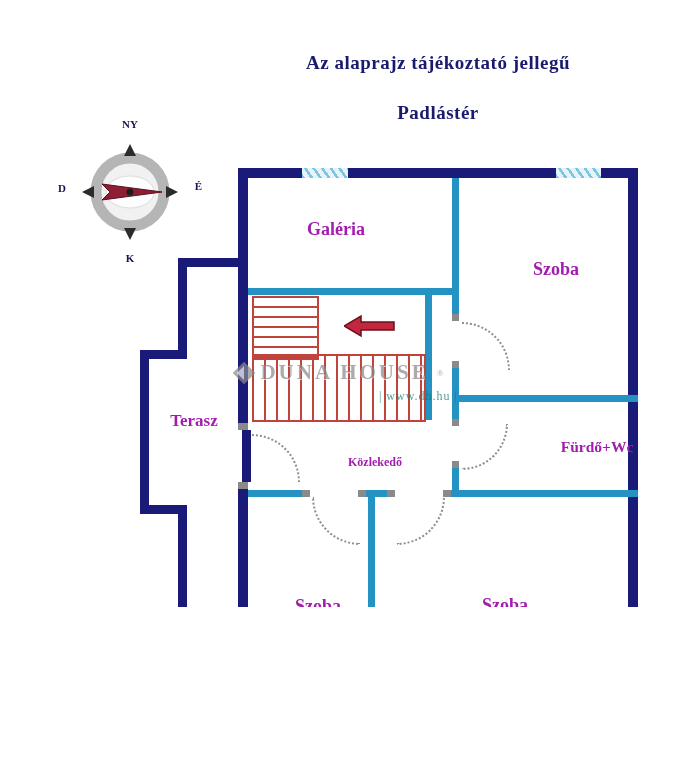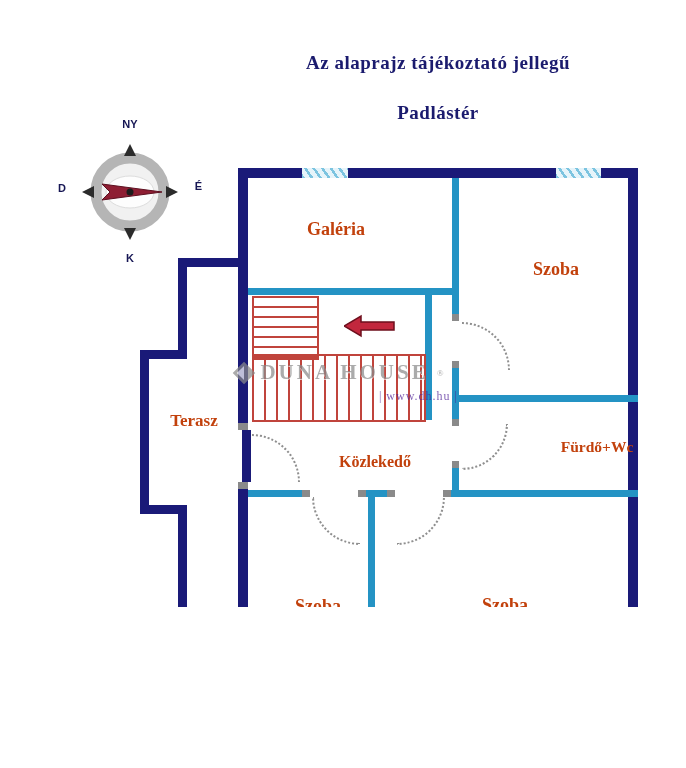--- a/index.html
+++ b/index.html
@@ -19,33 +19,33 @@
   .arc-se { border-left:none;  border-top:none;    border-radius:0 0 100% 0; }
   .arc-sw { border-right:none; border-top:none;    border-radius:0 0 0 100%; }
   
   .stair { position:absolute; border:2px solid #c0443c; z-index:1; }
   .stair-up  { background:repeating-linear-gradient(to bottom, transparent 0 8px,  #c0443c 8px 10px); }
   .stair-low { background:repeating-linear-gradient(to right,  transparent 0 10px, #c0443c 10px 12px); }
   
   .title { position:absolute; left:228px; width:420px; text-align:center;
            font-weight:bold; font-size:19px; color:#1b1b6e; letter-spacing:.5px; z-index:4; }
   .rlabel{ position:absolute; transform:translate(-50%,-50%); font-weight:bold;
-           color:#c2410c; white-space:nowrap; z-index:4; }
+           color:#a21caf; white-space:nowrap; z-index:4; }
   
   #compass { position:absolute; left:58px; top:120px; width:144px; height:148px; z-index:2; }
-  #compass .clabel { position:absolute; font-family:Liberation Sans, sans-serif;
+  #compass .clabel { position:absolute; font-family:Liberation Serif, serif;
                      font-weight:bold; font-size:11px; color:#161654; }
   
   #watermark { position:absolute; left:222px; top:360px; width:236px; z-index:3;
                opacity:.72; text-align:right; color:#8b8b8b; }
   #watermark .brandrow { display:flex; align-items:center; justify-content:center; gap:8px; }
   #watermark .brand { font-size:21px; font-weight:bold; letter-spacing:3px;
                       text-shadow:0 1px 0 #ffffff; }
   #watermark .reg   { font-size:9px; vertical-align:super; }
-  #watermark .url   { font-size:12px; letter-spacing:1px; margin-top:4px; color:#4c1d95; }
+  #watermark .url   { font-size:12px; letter-spacing:1px; margin-top:4px; color:#0f766e; }
   .dh-diamond { width:16px; height:16px; background:#8b8b8b; transform:rotate(45deg);
                 position:relative; flex:0 0 auto; }
   .dh-diamond::after { content:""; position:absolute; left:3px; top:3px;
                        border-left:10px solid #ffffff; border-top:10px solid transparent; }
   .leaf { position:absolute; background:#1a1a78; }
   svg { display:block; }
 </style>
 </head>
 <body>
 
@@ -131,21 +131,21 @@
   <div class="stair stair-low" style="left:252px; top:354px; width:170px; height:64px"></div>
   <div style="position:absolute; left:344px; top:314px; z-index:2">
     <svg width="52" height="24" viewBox="0 0 52 24">
       <polygon points="0,12 17,2 17,8 50,8 50,16 17,16 17,22" fill="#c2273d" stroke="#6e0f1d" stroke-width="1.5"></polygon>
     </svg>
   </div>
 
   <div class="rlabel" style="left:336px; top:229px; font-size:18px">Galéria</div>
   <div class="rlabel" style="left:556px; top:269px; font-size:18px">Szoba</div>
   <div class="rlabel" style="left:597px; top:447px; font-size:15.5px">Fürdő+Wc</div>
-  <div class="rlabel" style="left:375px; top:462px; font-size:16px">Közlekedő</div>
+  <div class="rlabel" style="left:375px; top:462px; font-size:12px">Közlekedő</div>
   <div class="rlabel" style="left:194px; top:421px; font-size:17px">Terasz</div>
   <div class="rlabel" style="left:318px; top:606px; font-size:18px">Szoba</div>
   <div class="rlabel" style="left:505px; top:605px; font-size:18px">Szoba</div>
 
   <div id="watermark">
     <div class="brandrow">
       <span class="dh-diamond"></span>
       <span class="brand">DUNA HOUSE</span>
       <span class="reg">®</span>
     </div>

